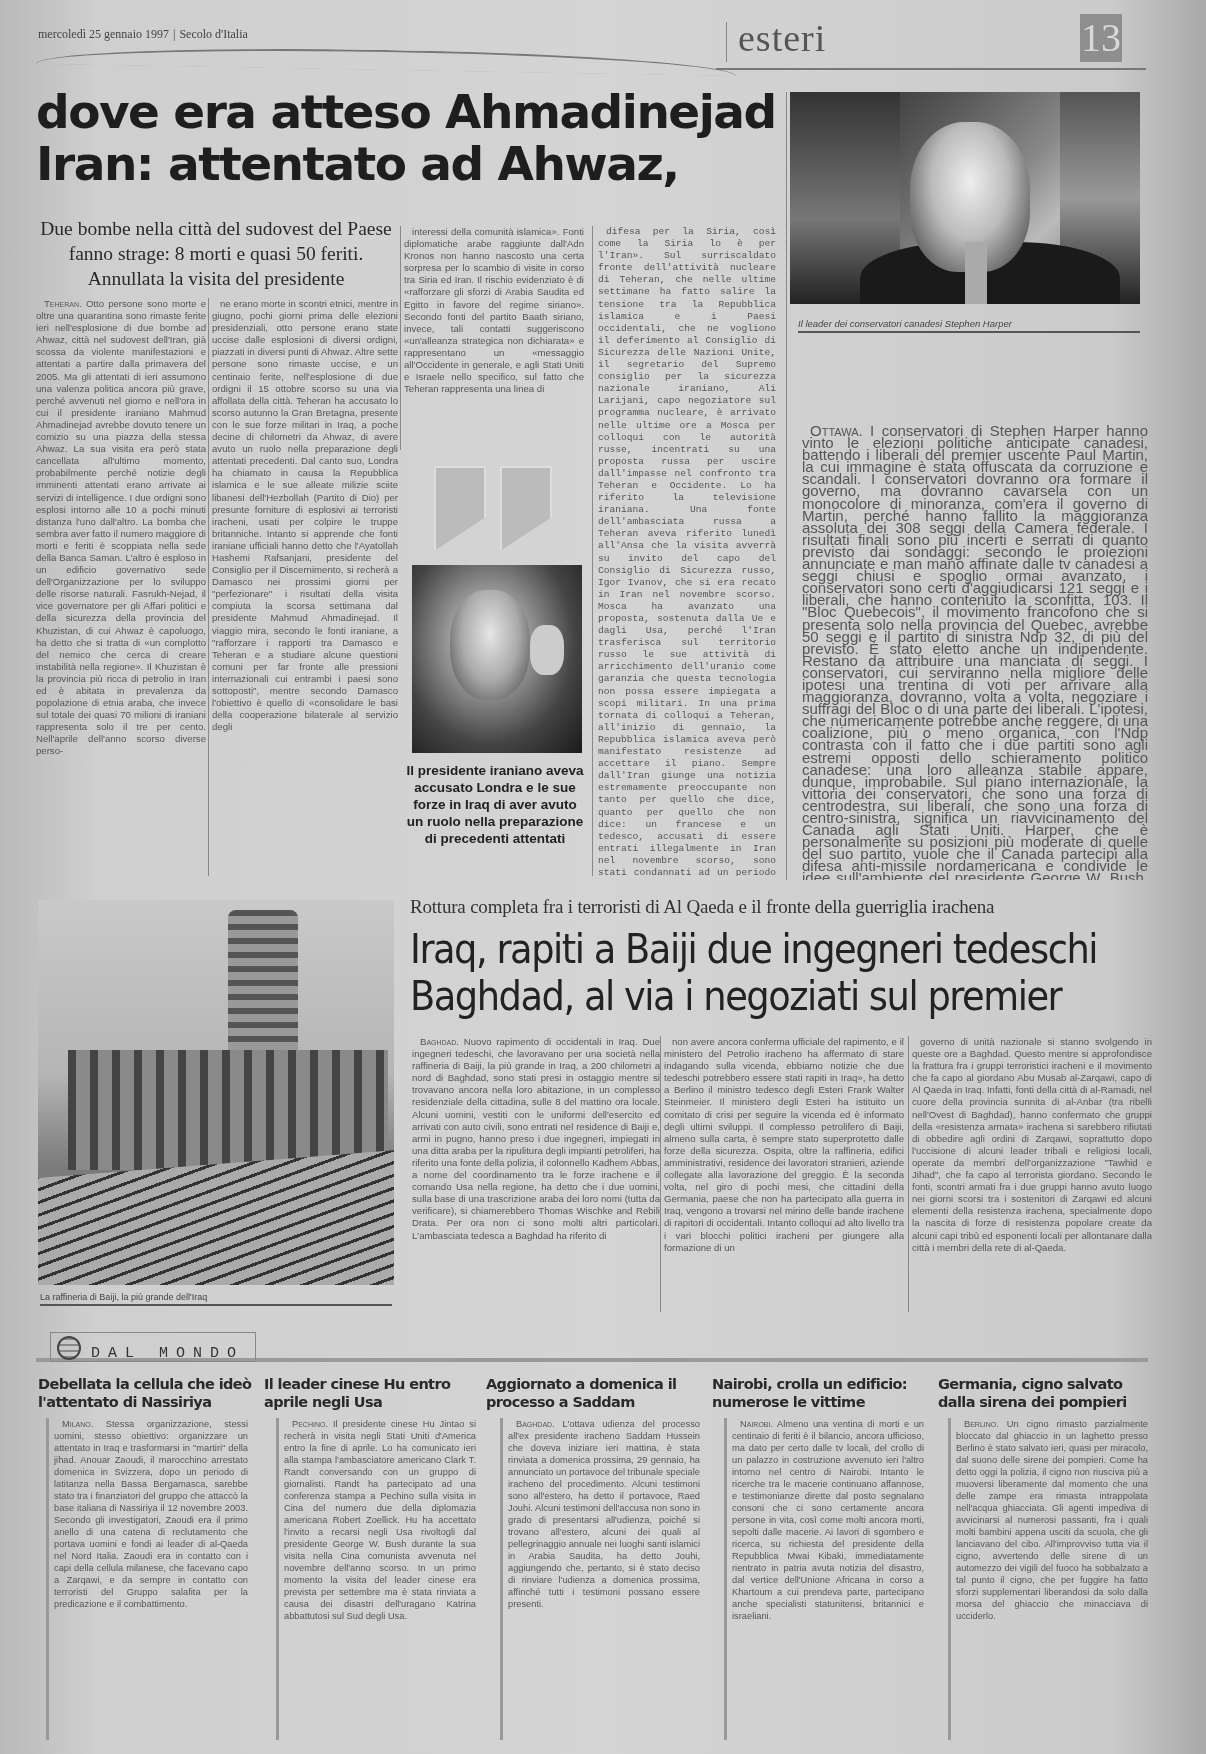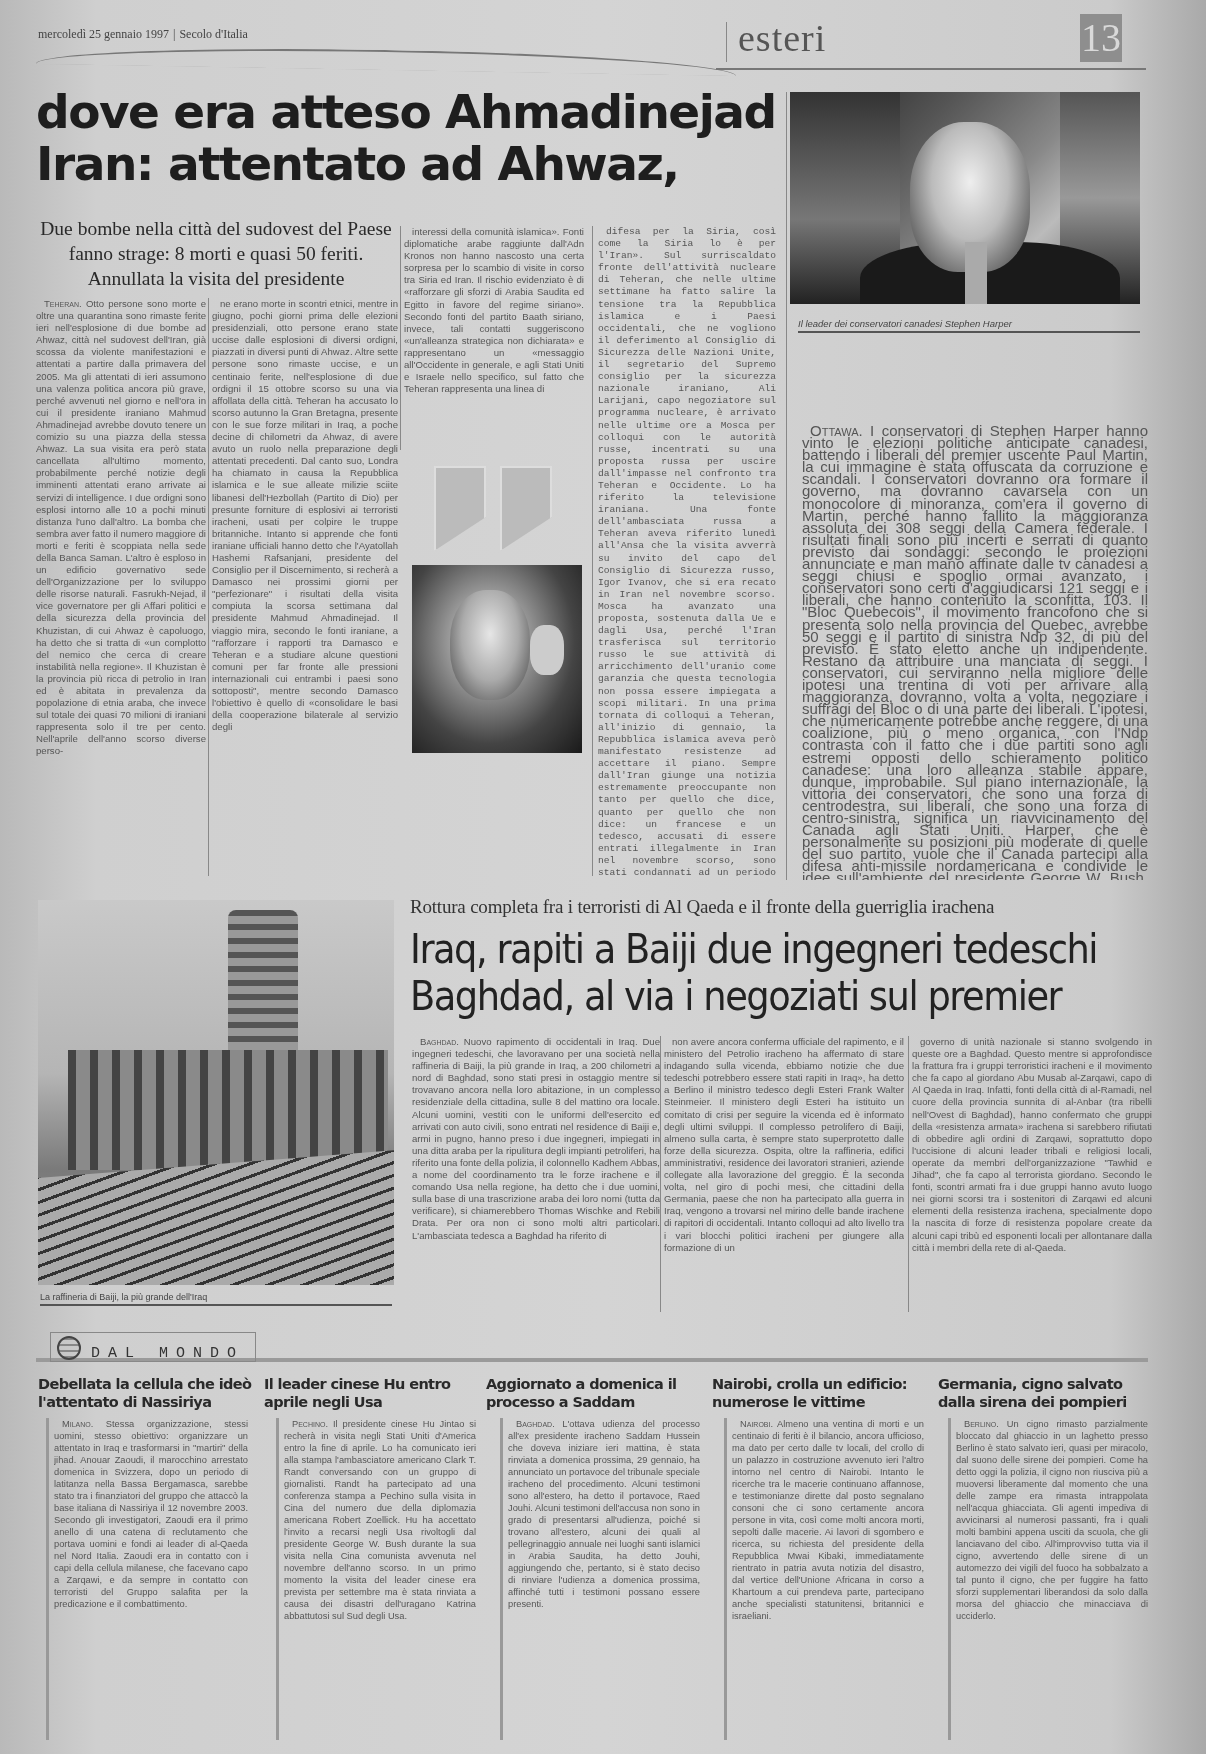--- a/index.html
+++ b/index.html
@@ -104,20 +104,21 @@
   </div>
 
   <div class="quote-mark">
     <span style="left:0;"></span>
       <span style="left:66px;"></span>
   </div>
   <div class="photo photo-ahmadi">
     <div class="face"></div>
     <div class="hand"></div>
   </div>
+  <div class="pull-quote">Il presidente iraniano aveva accusato Londra e le sue forze in Iraq di aver avuto un ruolo nella preparazione di precedenti attentati</div>
 
   <div class="vrule" style="left:208px; top:298px; height:578px;"></div>
   <div class="vrule" style="left:400px; top:226px; height:224px;"></div>
   <div class="vrule" style="left:592px; top:226px; height:650px;"></div>
   <div class="vrule" style="left:786px; top:92px; height:788px;"></div>
 
   <div class="photo photo-harper">
     <div class="bg-left"></div>
     <div class="bg-right"></div>
     <div class="suit"></div>

